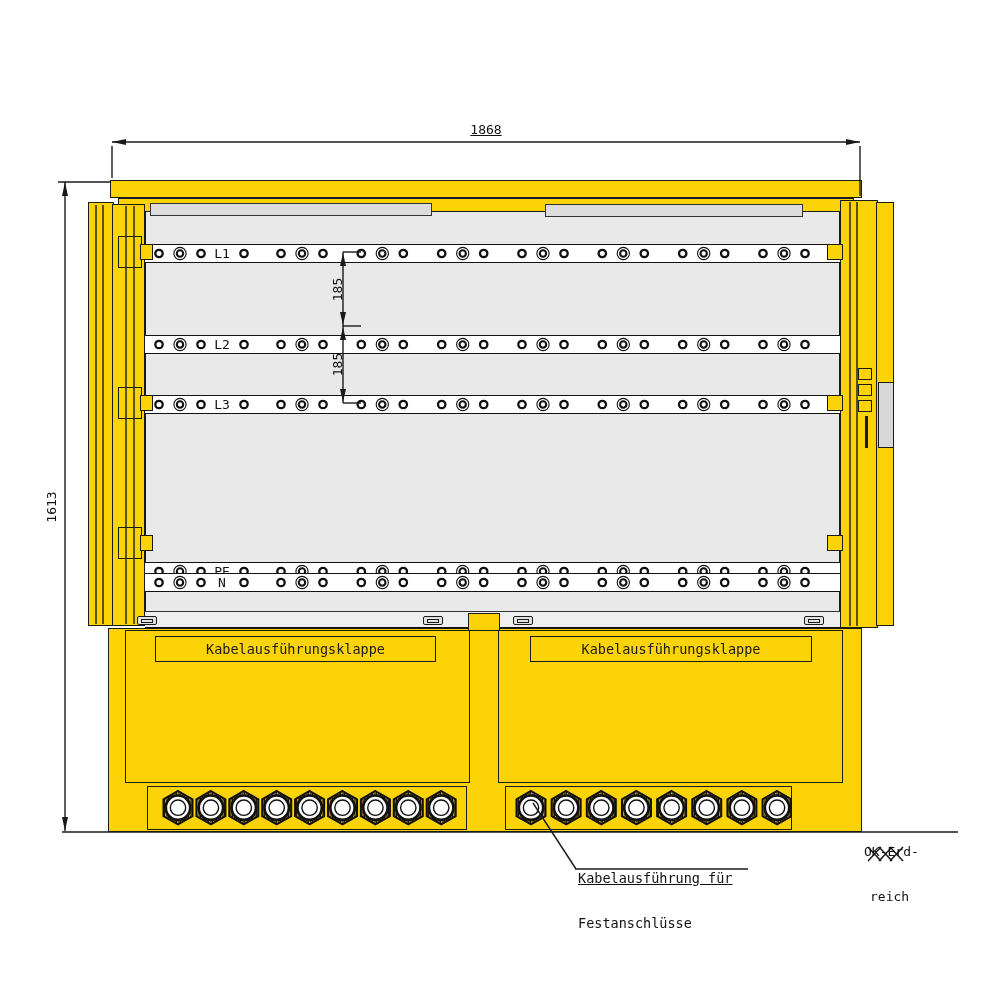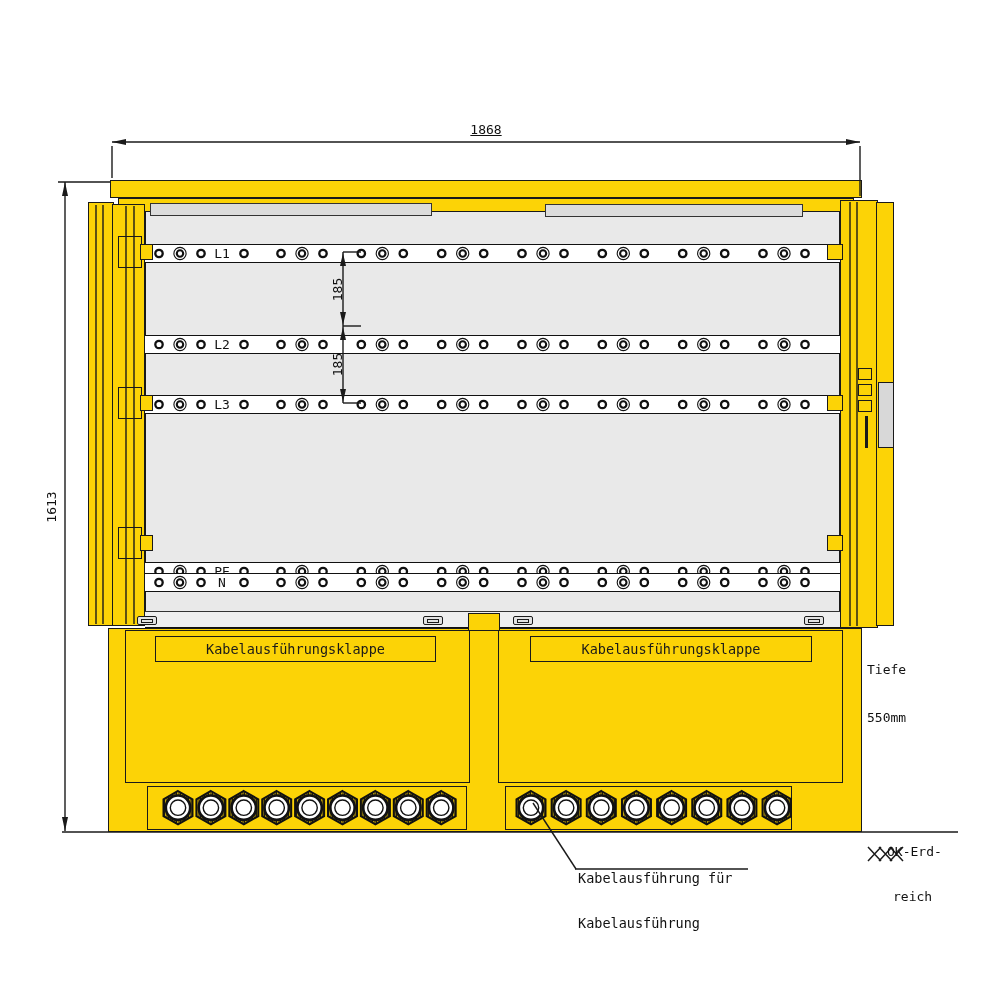--- a/index.html
+++ b/index.html
@@ -407,28 +407,24 @@
       <polygon points="343,327 340,340 346,340"></polygon>
       <polygon points="343,402 340,389 346,389"></polygon>
     </g>
   </svg>
 
   <div class="lbl center" style="left:440px;top:122px;width:92px;text-decoration:underline;">1868</div>
   <div class="lbl center rot" style="left:20px;top:499px;width:64px;height:16px;">1613</div>
   <div class="lbl center rot" style="left:310px;top:282px;width:54px;height:15px;">185</div>
   <div class="lbl center rot" style="left:310px;top:357px;width:54px;height:15px;">185</div>
 
-  <div class="lbl" style="left:867px;top:630px;line-height:16px;">
-    <span style="display:block;">Tiefe</span>
-    <span style="display:block;">550mm</span>
-  </div>
-
-  <div class="lbl" style="left:864px;top:814px;line-height:15px;margin-left:23px;">
+
+  <div class="lbl" style="left:864px;top:814px;line-height:15px;">
     <span style="display:block;">OK-Erd-</span>
     <span style="display:block;padding-left:6px;">reich</span>
   </div>
 
   <div class="lbl" style="left:578px;top:841px;line-height:15px;font-size:13.5px;">
-    <span style="display:block;">Kabelausführung für</span>
-    <span style="display:block;">Kabelausführung</span>
+    <span style="display:block;text-decoration:underline;">Kabelausführung für</span>
+    <span style="display:block;">Festanschlüsse</span>
   </div>
 
 </div>
 
 </body></html>

